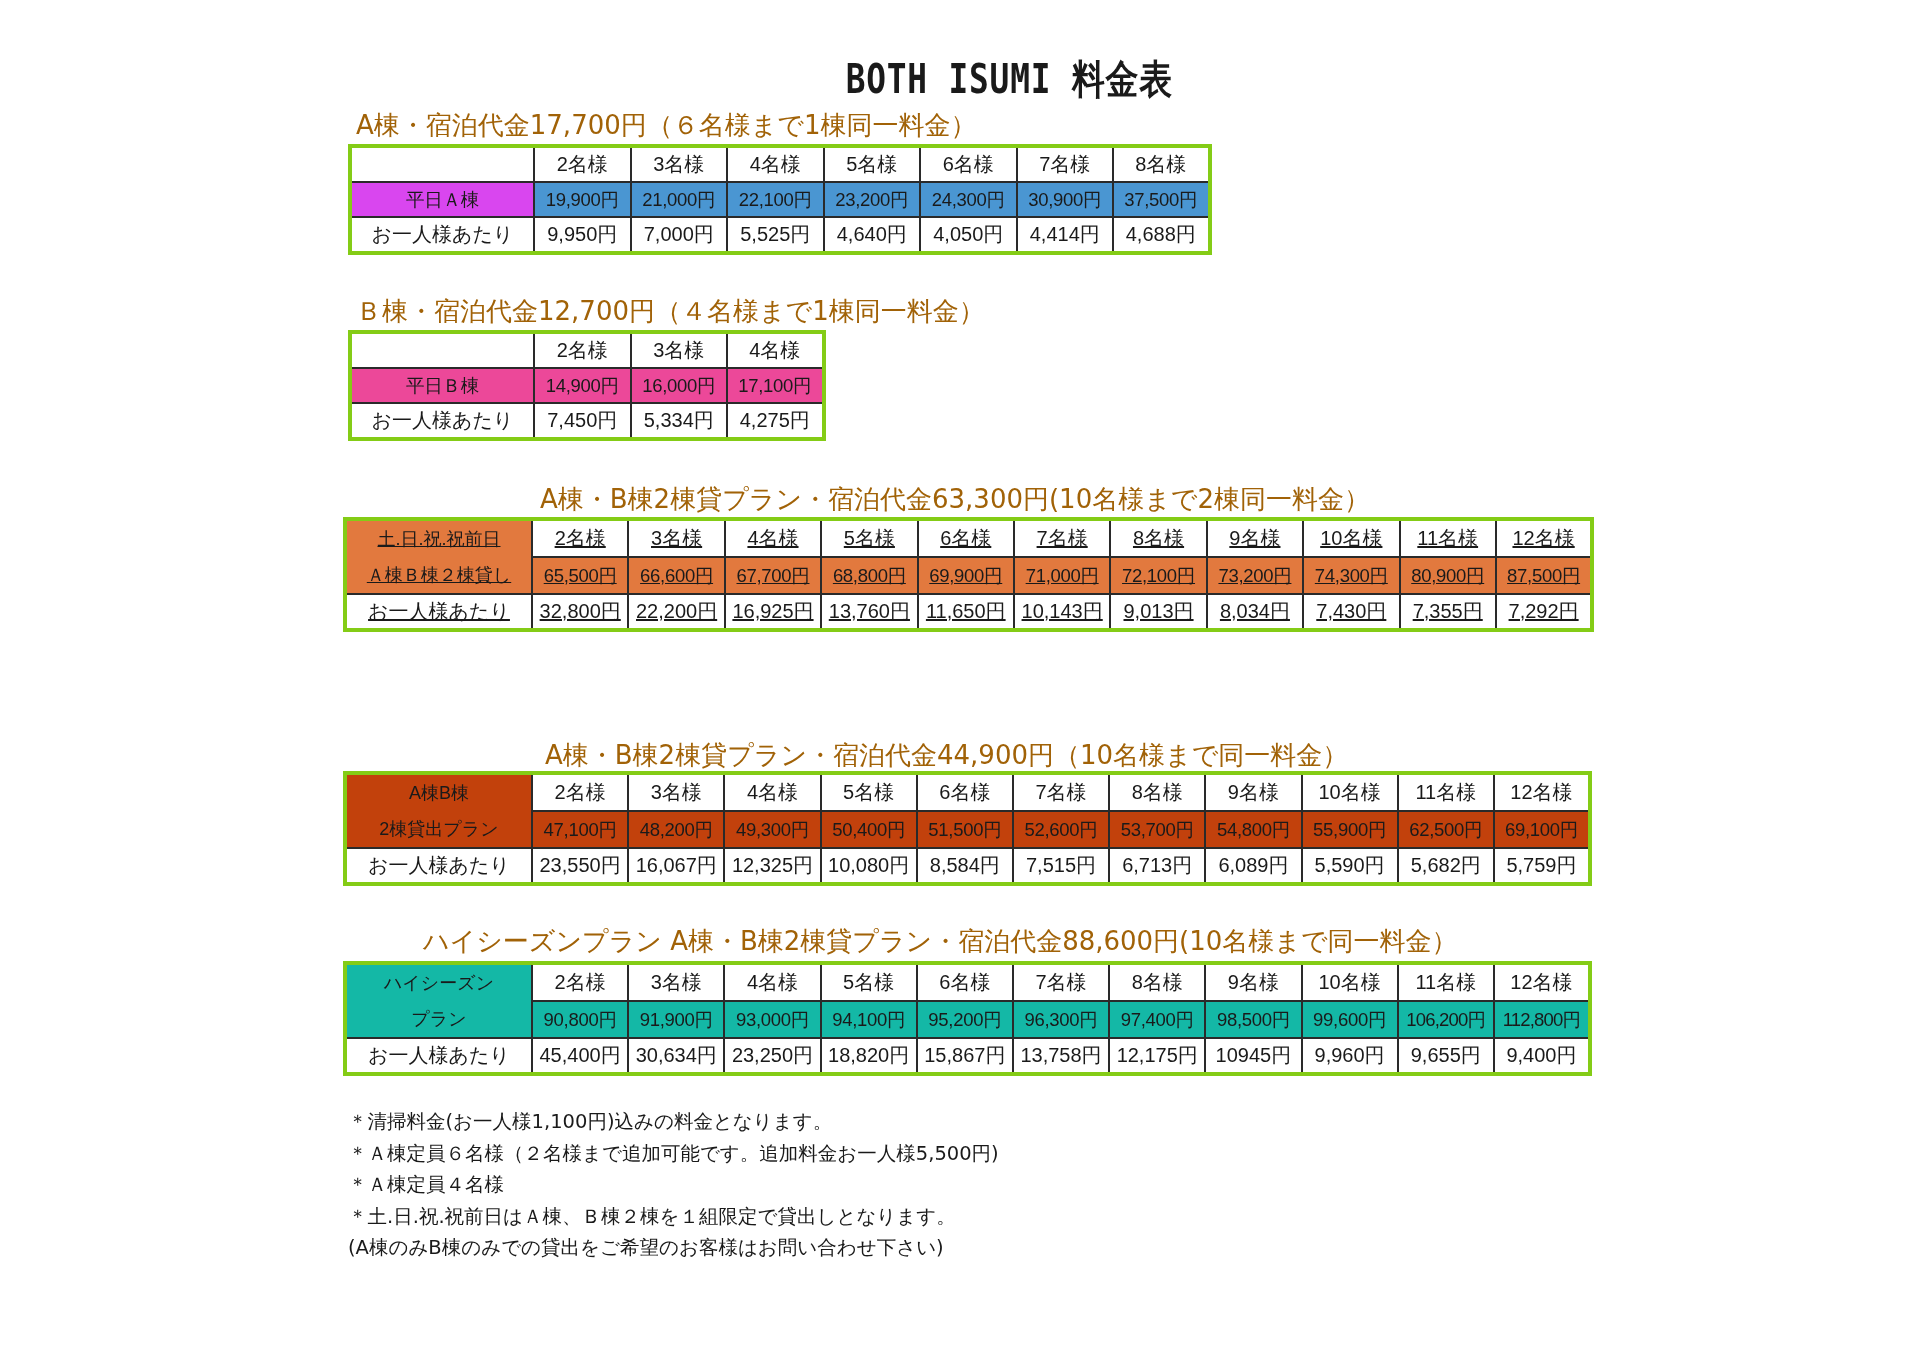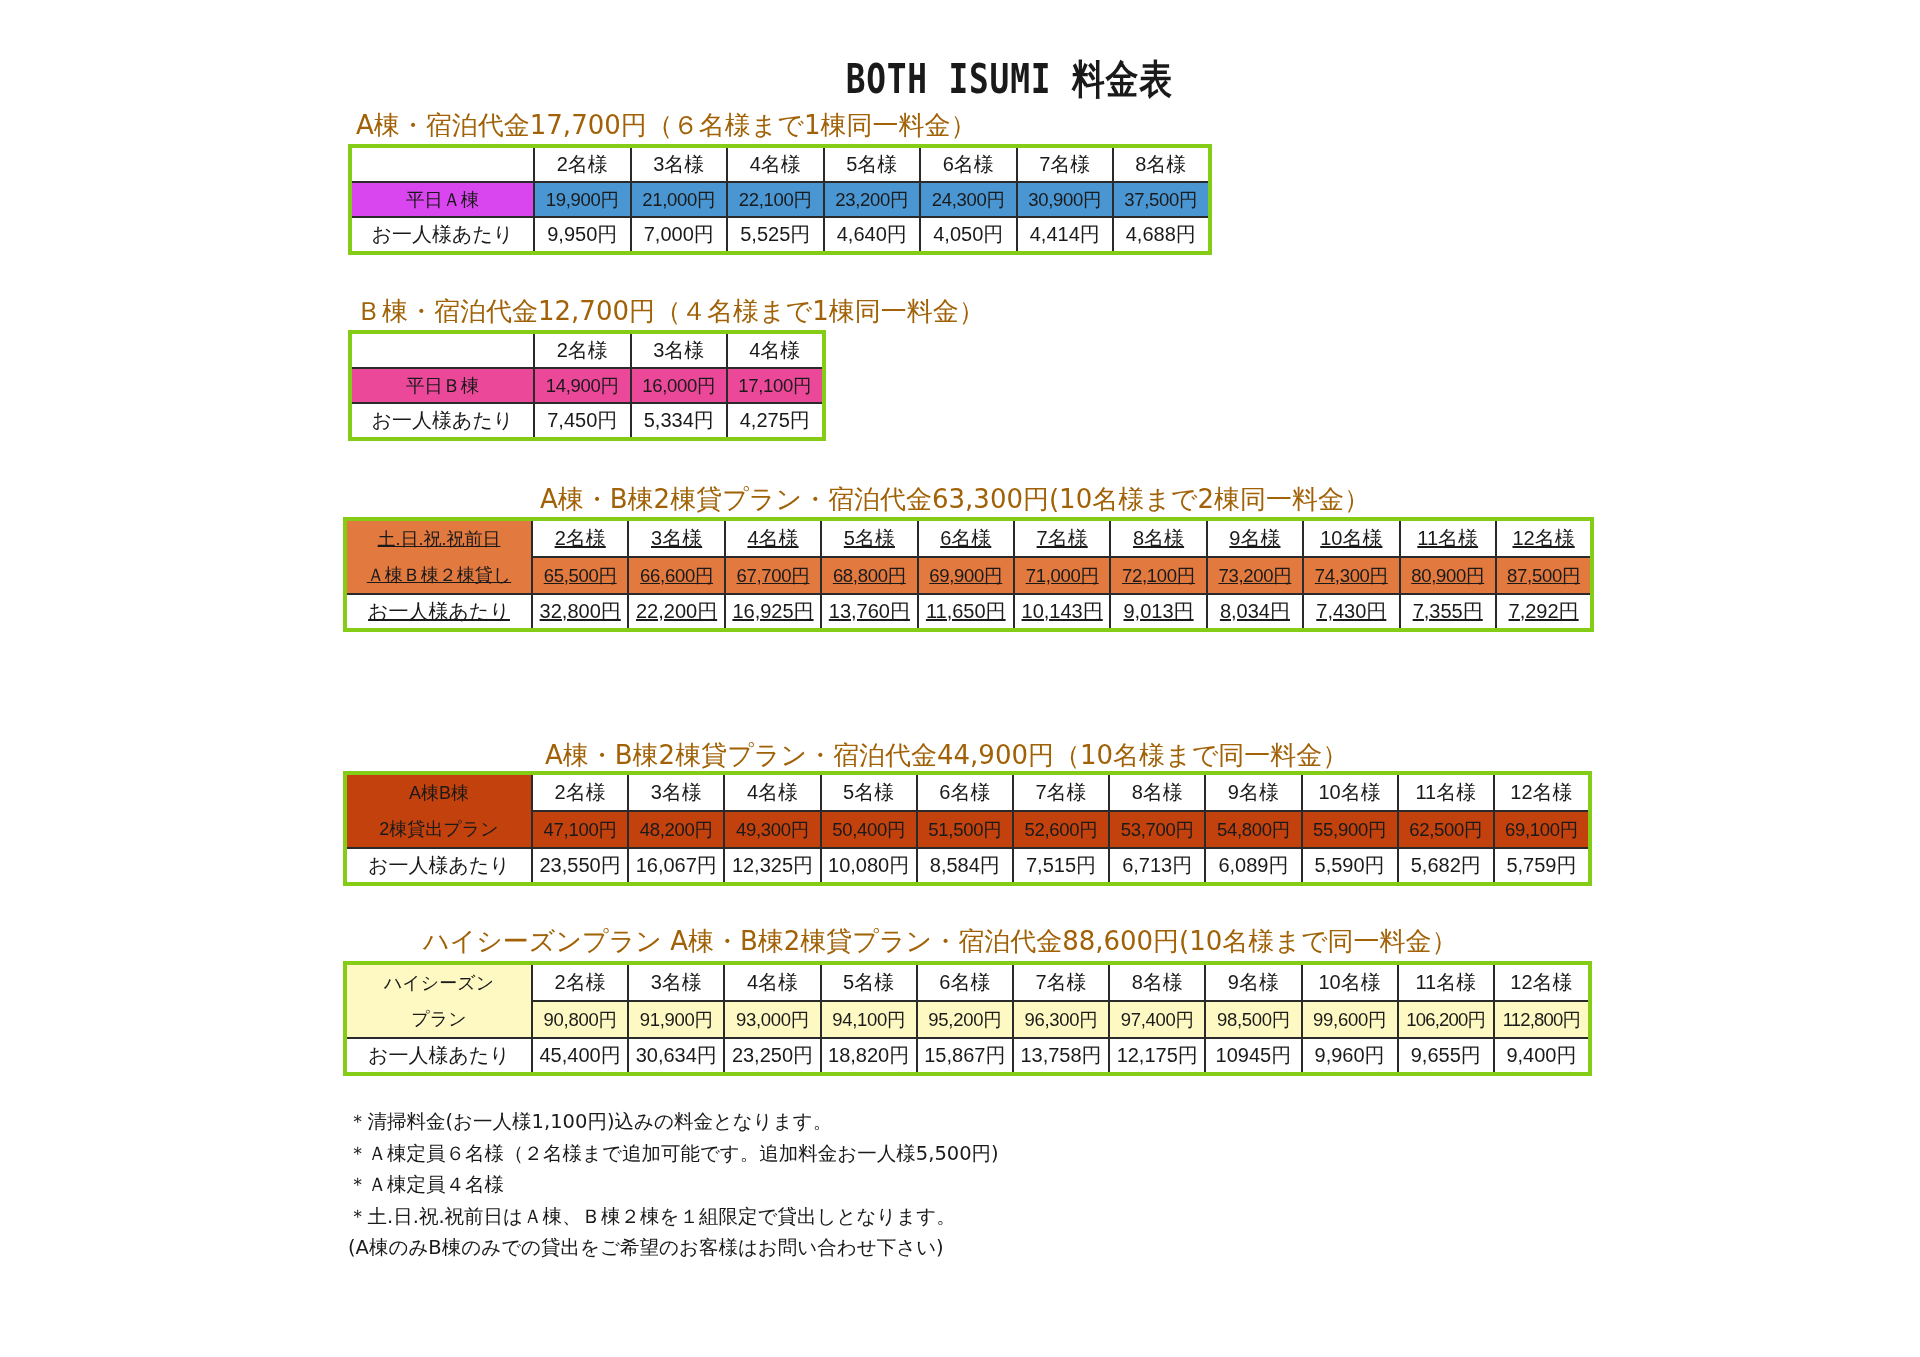--- a/index.html
+++ b/index.html
@@ -14,21 +14,21 @@
                   font-size:20px; height:33px; font-family:"Liberation Sans", sans-serif; overflow:hidden; }
   table.rate td.label { font-size:19px; }
   table.rate tr.price td { font-size:18.5px; letter-spacing:-0.3px; }
   table.rate tr.per td { font-size:20px; }
   table.rate td.blank { background:#fff; }
   .blue td.c { background:#4a96d2; }
   .blue td.stub { background:#d946ef; }
   .green td.c, .green td.stub { background:#ec4899;margin-top:11px; }
   .orange td.c, .orange td.stub-o { background:#e2793e; }
   .gold td.c, .gold td.stub-o { background:#c2410c; }
-  .pink td.c, .pink td.stub-o { background:#fef9c3; }
+  .pink td.c, .pink td.stub-o { background:#14b8a6; }
   td.stub-o { vertical-align:middle; font-size:18px !important; line-height:36px; }
   .notes { position:absolute; left:348px; top:1106px; font-size:19.5px; line-height:31.6px; white-space:nowrap; }
   .notes div { height:31.6px; }
 </style>
 </head>
 <body>
 
 <div class="title">BOTH ISUMI 料金表</div>
 
 <div class="heading" style="left:356px;top:108px;">A棟・宿泊代金17,700円（６名様まで1棟同一料金）</div>

